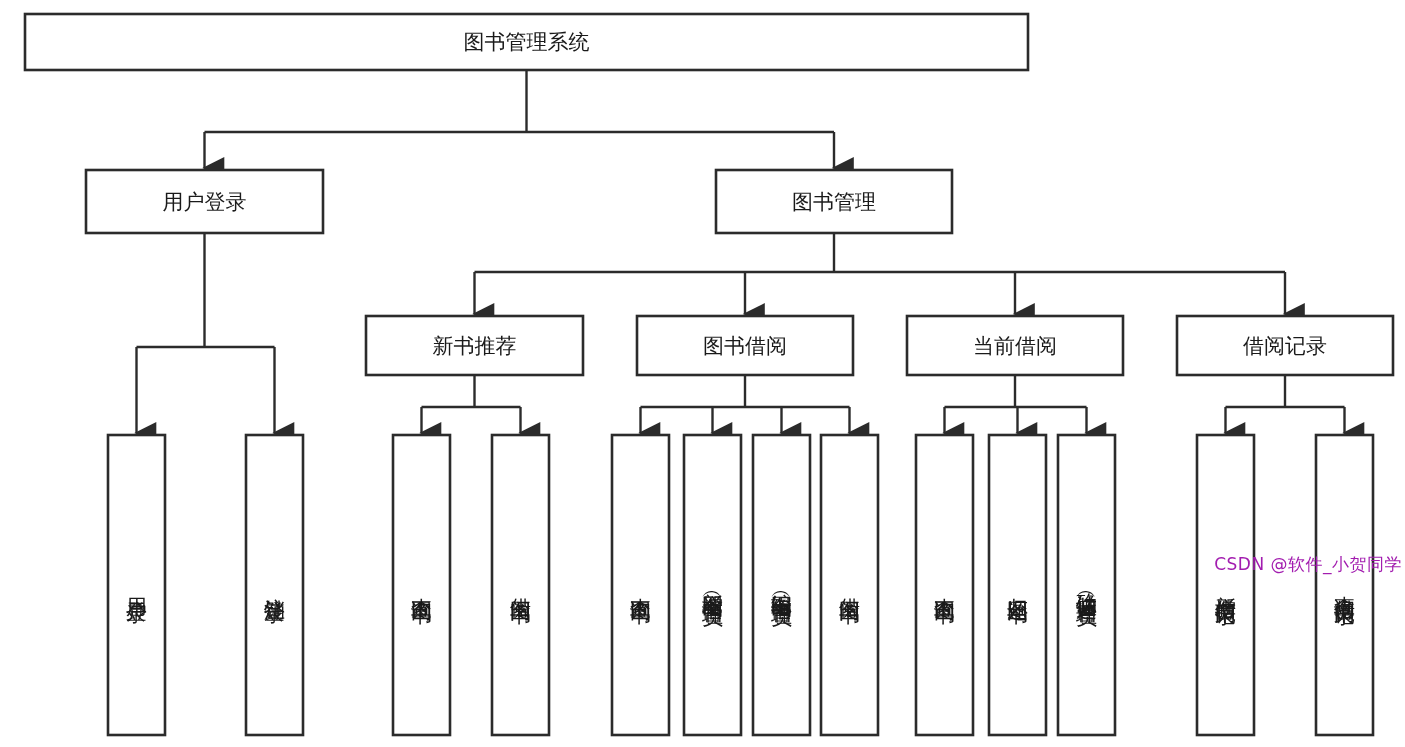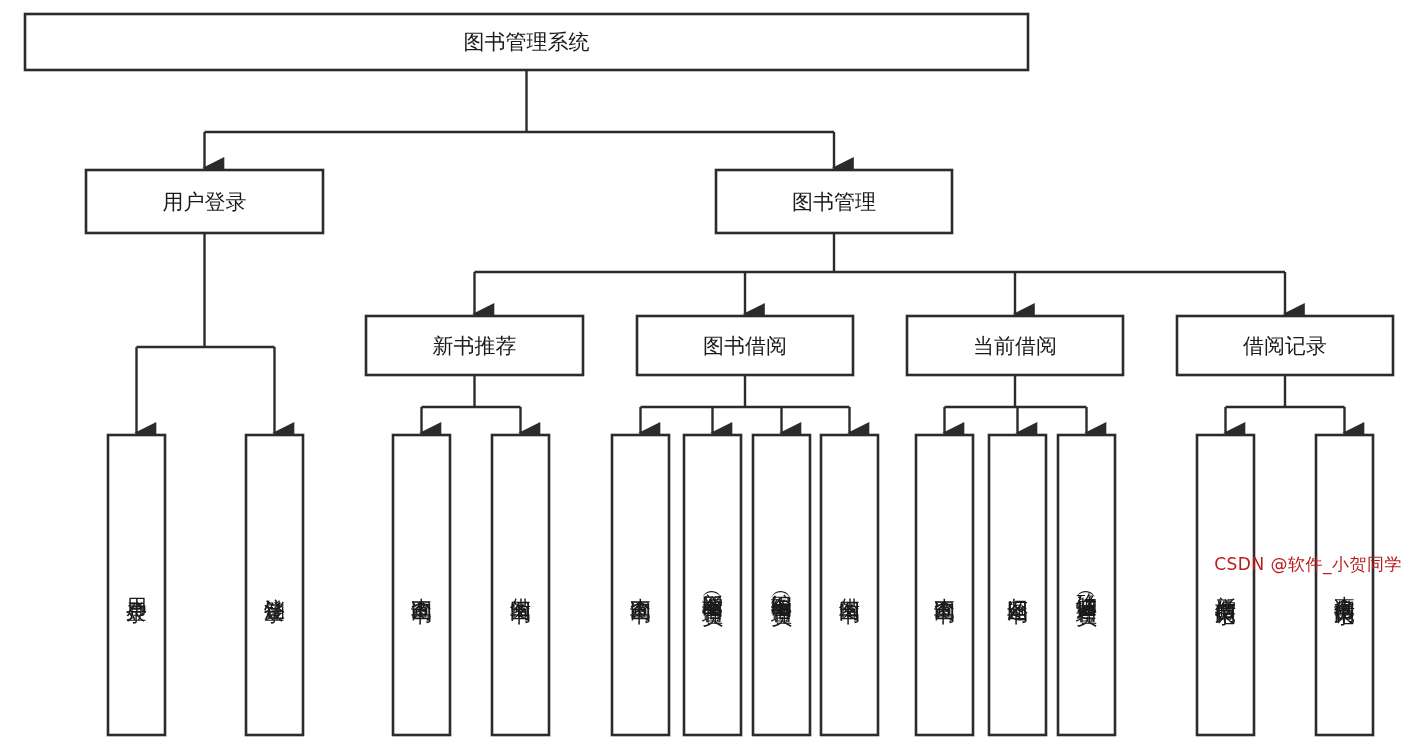--- a/index.html
+++ b/index.html
@@ -60,21 +60,21 @@
     color: #1a1a1a;
     white-space: nowrap;
     pointer-events: none;
   }
   .watermark {
     position: absolute;
     right: 8px;
     bottom: 6px;
     font-family: "DejaVu Sans", "Liberation Sans", sans-serif;
     font-size: 17px;
-    color: #b91c1c;
+    color: #a21caf;
     letter-spacing: 0.5px;
     user-select: none;
   }
 </style>
 </head>
 <body>
 
 <div id="diagram-root">
   <svg class="flow" viewBox="0 0 1405 747" xmlns="http://www.w3.org/2000/svg">
     <defs>

